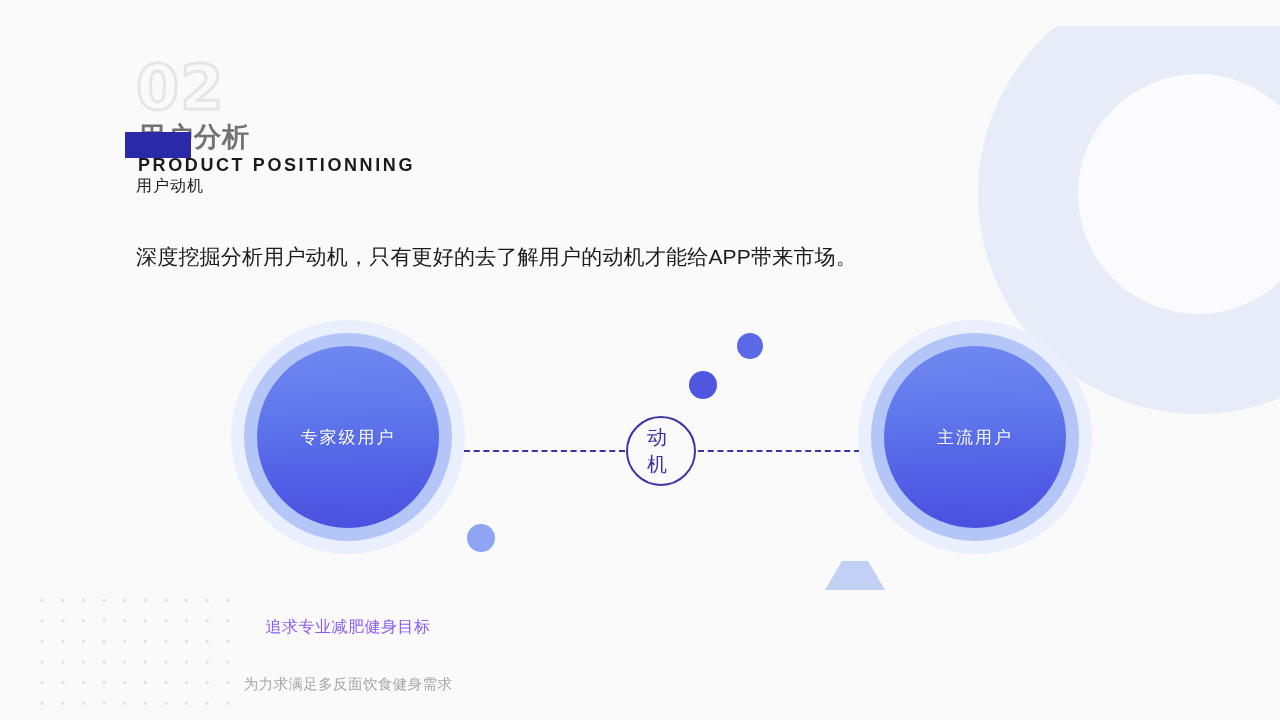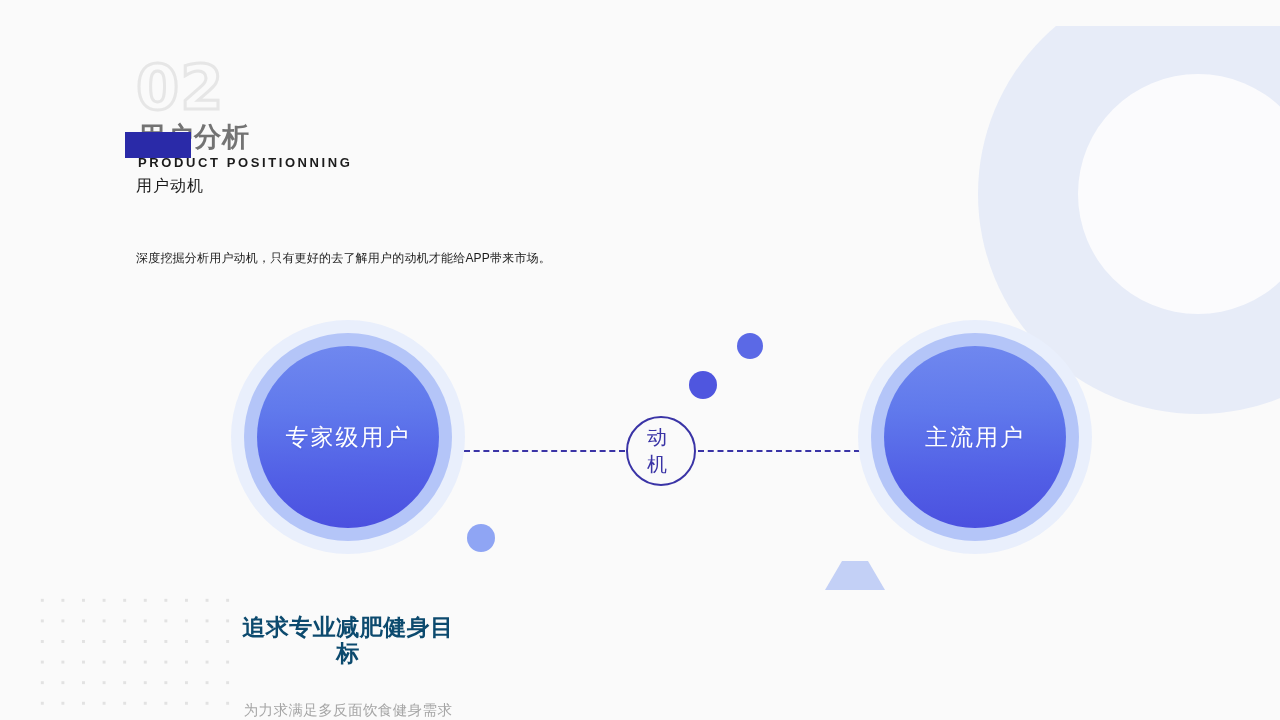--- a/index.html
+++ b/index.html
@@ -61,36 +61,36 @@
     color: #737373; letter-spacing: 1px;
     white-space: nowrap;
   }
   .hdr-underline {
     position: absolute; left: 2px; top: 88px;
     width: 66px; height: 4px;
     background: #2a2aa8;
   }
   .hdr-sub {
     position: absolute; left: 2px; top: 98px;
-    font-size: 13px; font-weight: 700;
+    font-size: 18px; font-weight: 700;
     color: #1b1b1b;
     letter-spacing: 2.6px;
     white-space: nowrap;
   }
 
   
   .sec-title {
     position: absolute; left: 97px; top: 137px;
     font-size: 16px; font-weight: 500;
     color: #1b1b1b; letter-spacing: 1px;
     z-index: 5;
   }
   .sec-body {
-    position: absolute; left: 97px; top: 211px;
-    font-size: 12px; font-weight: 400;
+    position: absolute; left: 97px; top: 204px;
+    font-size: 21px; font-weight: 400;
     color: #1b1b1b; letter-spacing: .2px;
     white-space: nowrap;
     z-index: 5;
   }
 
   
   .bubble-wrap { position: absolute; z-index: 4; }
   .bubble-outer {
     position: absolute; inset: 0;
     border-radius: 50%;
@@ -102,21 +102,21 @@
     background: #b4c5f8;
   }
   .bubble-core {
     position: absolute;
     border-radius: 50%;
     background: linear-gradient(178deg, #7088ef 0%, #6079ec 35%, #5260e6 70%, #4a4fdf 100%);
     display: flex; align-items: center; justify-content: center;
   }
   .bubble-label {
     color: #ffffff;
-    font-size: 23px;
+    font-size: 17px;
     font-weight: 500;
     letter-spacing: 2px;
     text-shadow: 0 1px 2px rgba(40,50,160,.18);
   }
 
   #bubble-left  { left: 205px; top: 294px; width: 234px; height: 234px; }
   #bubble-left  .bubble-mid  { left: 13px;  top: 13px;  width: 208px; height: 208px; }
   #bubble-left  .bubble-core { left: 26px;  top: 26px;  width: 182px; height: 182px; }
 
   #bubble-right { left: 832px; top: 294px; width: 234px; height: 234px; }
@@ -164,22 +164,22 @@
     border-right: 17px solid transparent;
     border-bottom: 29px solid #c3d0f6;
     z-index: 5;
   }
 
   
   .cap { position: absolute; z-index: 5; text-align: center; }
   #cap-left  { left: 182px; top: 562px; width: 280px; }
   #cap-right { left: 808px; top: 562px; width: 280px; }
   .cap-main {
-    font-size: 23px; color: #0c4a6e;
-    font-weight: 700; letter-spacing: .5px;
+    font-size: 16px; color: #8b5cf6;
+    font-weight: 400; letter-spacing: .5px;
     line-height: 26px;
   }
   .cap-sub {
     font-size: 14.5px; color: #a6a6a6;
     font-weight: 400; letter-spacing: .4px;
     line-height: 26px; margin-top: 5px; text-align: center;
   }
 </style>
 </head>
 <body>

